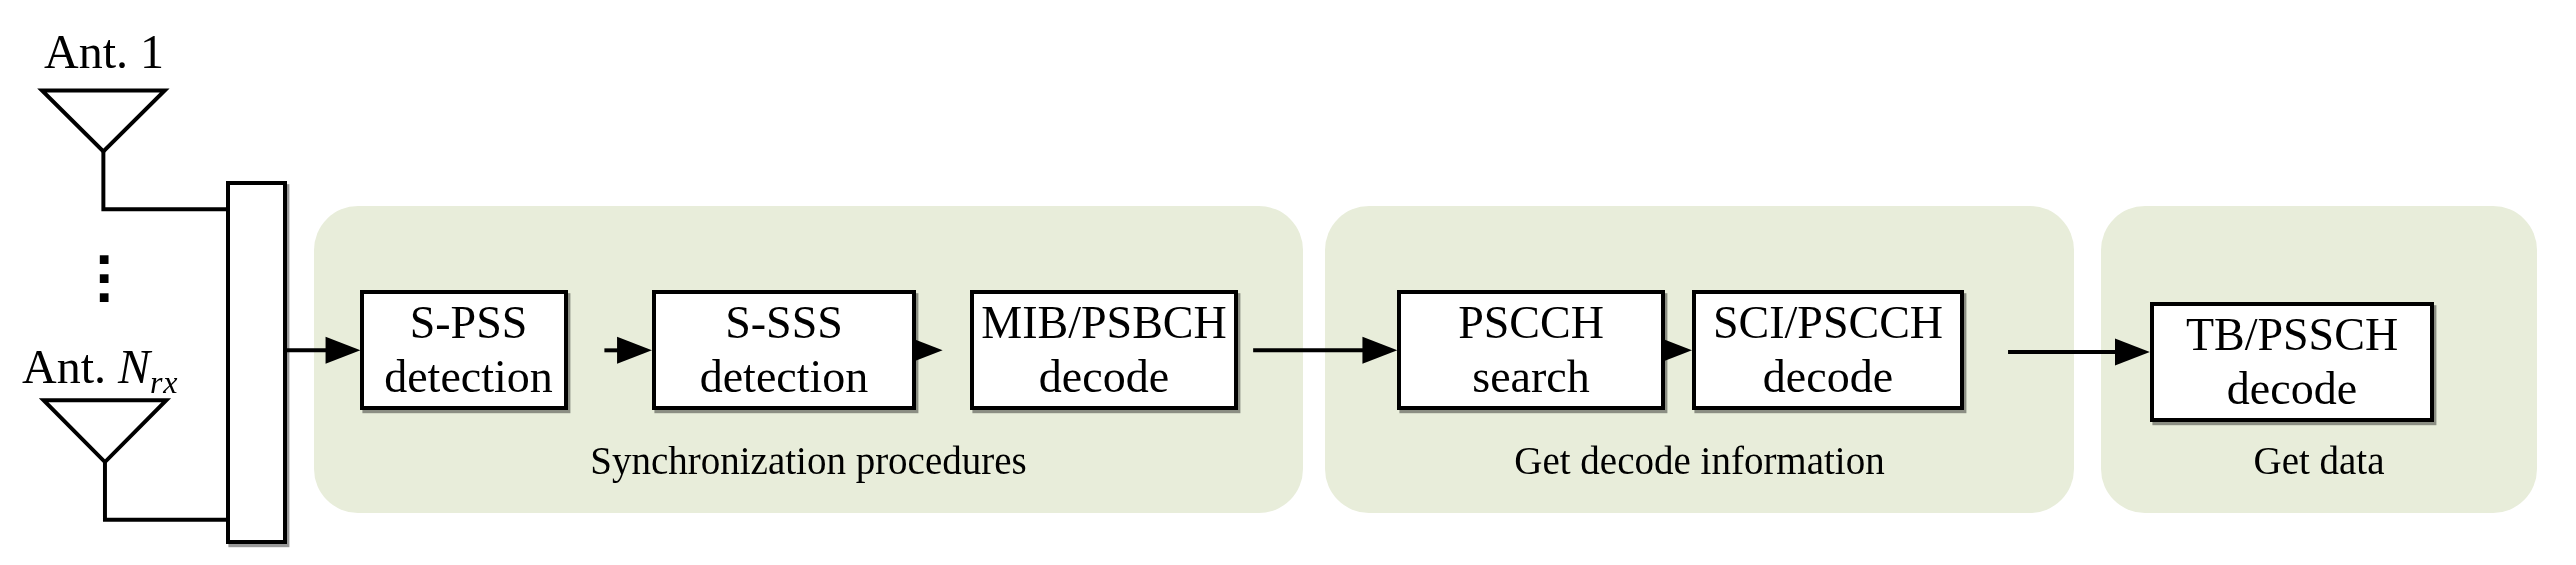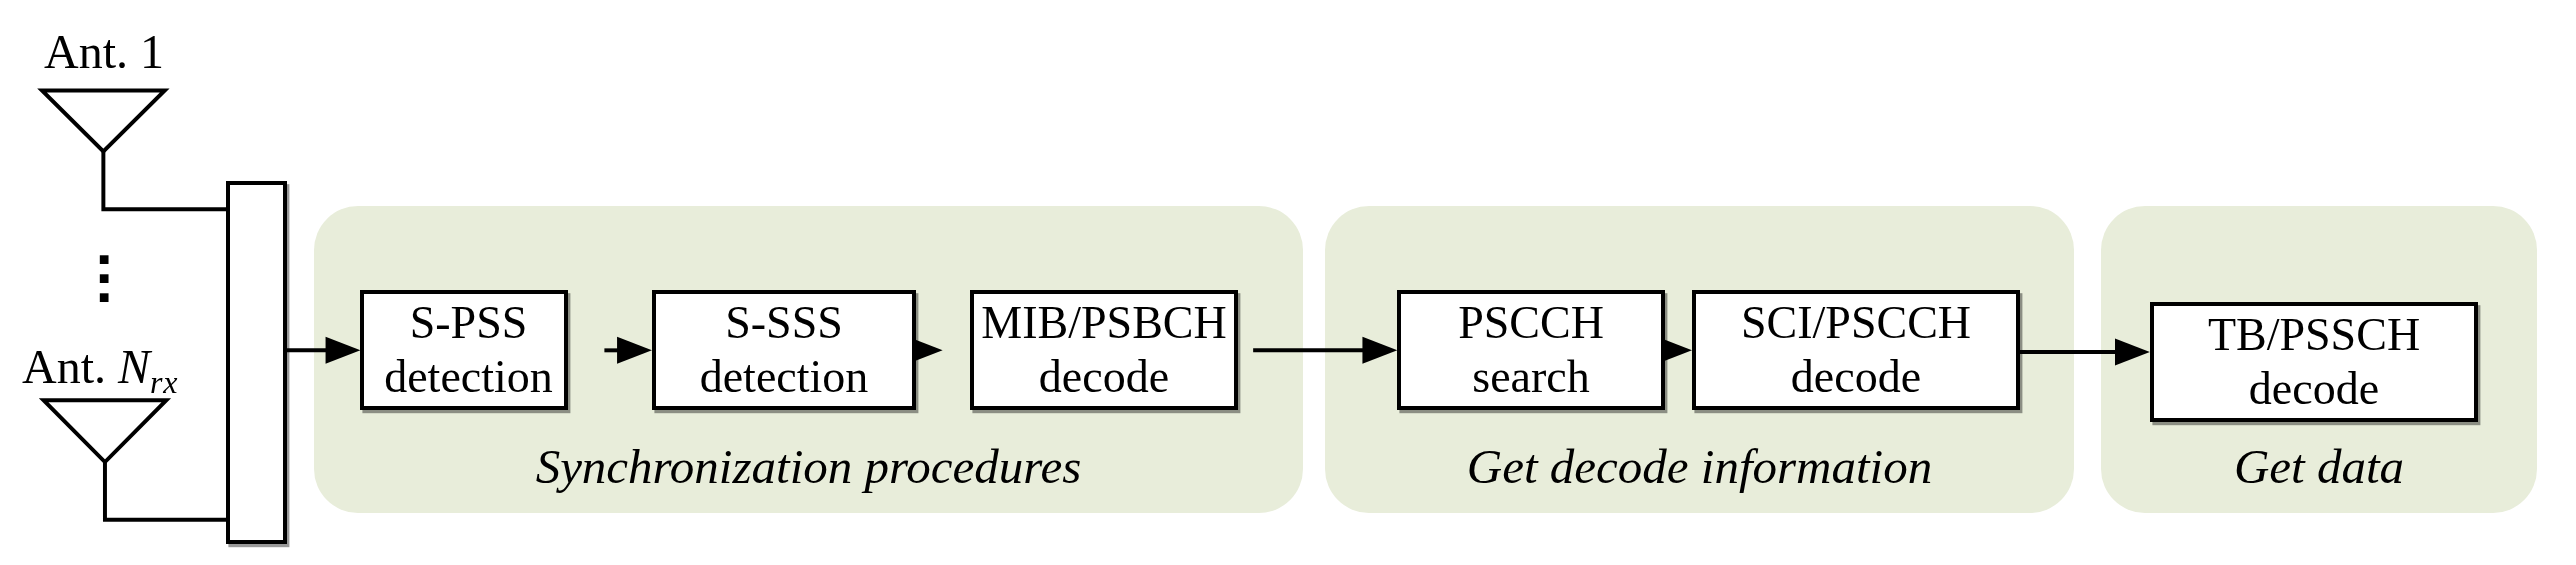--- a/index.html
+++ b/index.html
@@ -27,22 +27,21 @@
     top: 206px; height: 307px;
     background: var(--group_fill);
     border-radius: 44px;
     z-index: 1;
   }
   .caption {
     position: absolute;
     left: 0; right: 0;
     top: 234px;
     text-align: center;
-    font-style: italic;
-    font-size: 49px;
+    font-size: 39px;
     line-height: 1.1;
     white-space: nowrap;
     color: var(--text);
   }
   
   svg.wires {
     position: absolute; left: 0; top: 0;
     width: 2576px; height: 566px;
     z-index: 2;
   }
@@ -175,23 +174,23 @@
     <div>detection</div>
   </div>
   <div class="pbox" style="left:943px; top:290px; width:268px;margin-left:27px;">
     <div>MIB/PSBCH</div>
     <div>decode</div>
   </div>
   <div class="pbox" style="left:1397px; top:290px; width:268px;">
     <div>PSCCH</div>
     <div>search</div>
   </div>
-  <div class="pbox" style="left:1692px; top:290px; width:328px;">
+  <div class="pbox" style="left:1692px; top:290px; width:272px;">
     <div>SCI/PSCCH</div>
     <div>decode</div>
   </div>
-  <div class="pbox" style="left:2150px; top:302px; width:328px;font-family:Liberation Serif, serif;">
+  <div class="pbox" style="left:2150px; top:302px; width:284px;font-family:Liberation Serif, serif;">
     <div>TB/PSSCH</div>
     <div>decode</div>
   </div>
 
 </div>
 
 
 </body></html>

